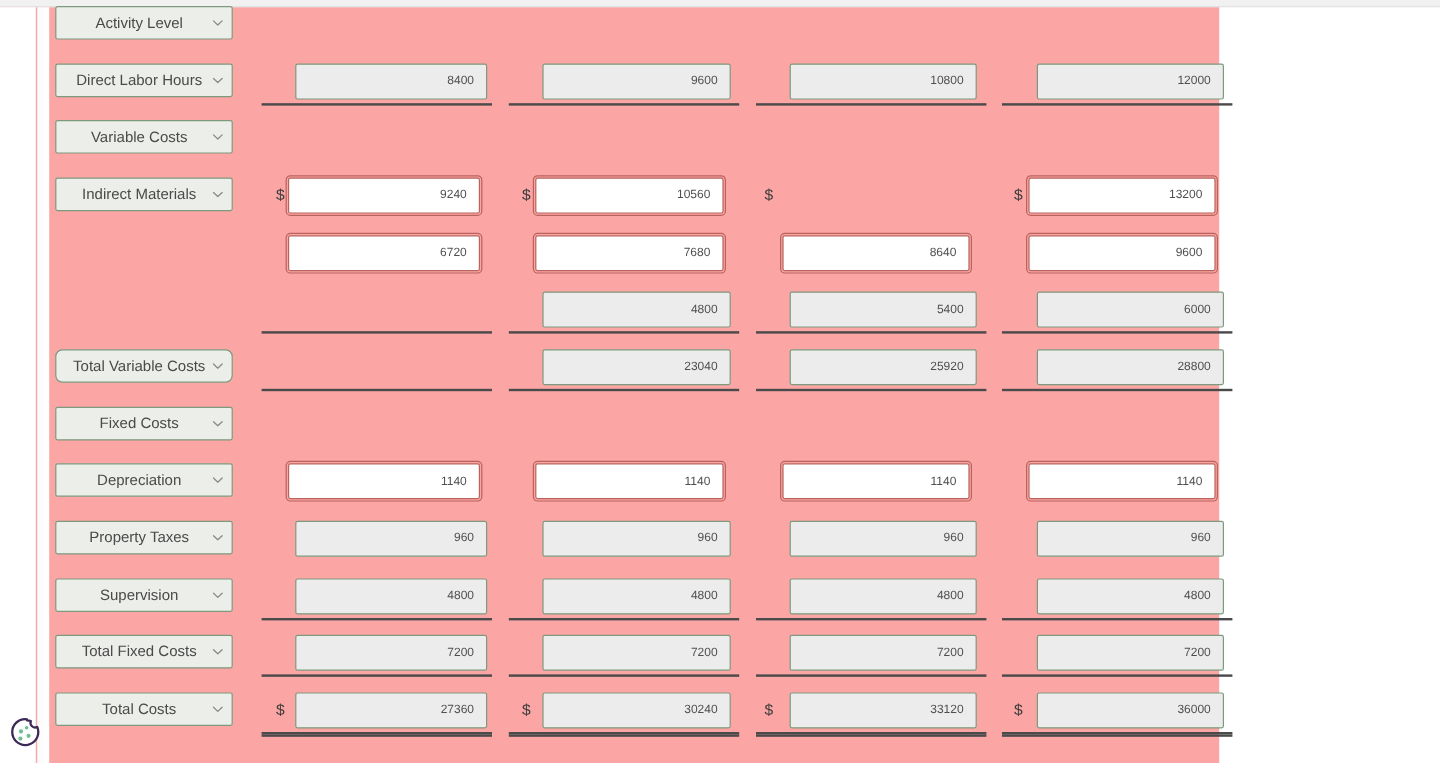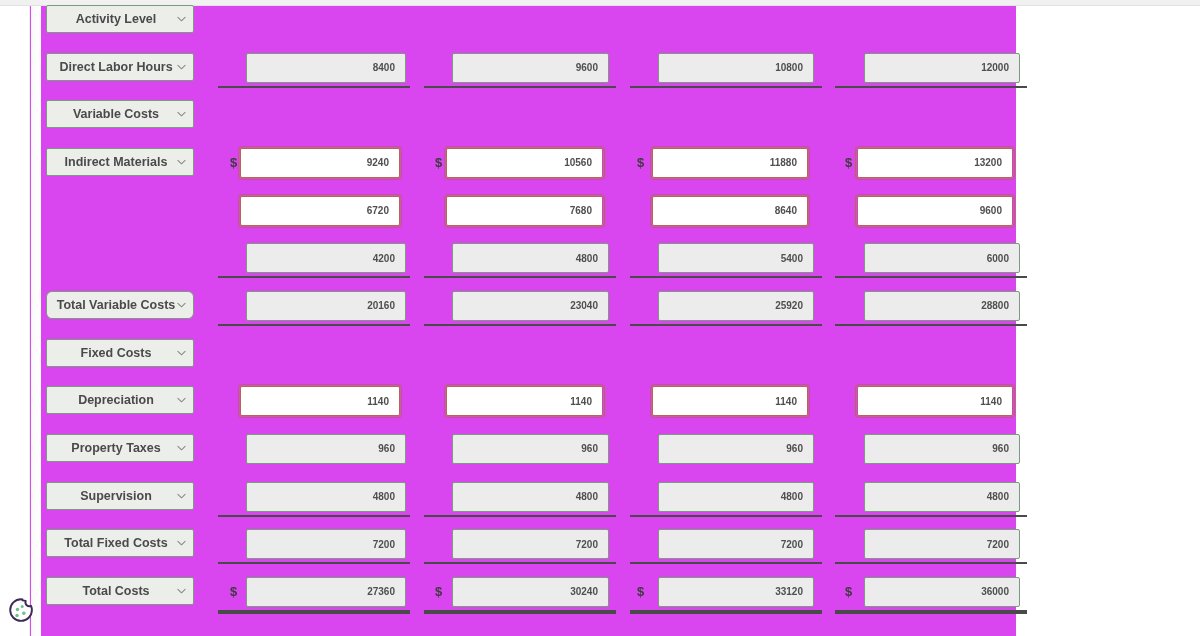--- a/index.html
+++ b/index.html
@@ -9,22 +9,21 @@
     width: 1200px; height: 636px;
     overflow: hidden;
     background: #ffffff;
     font-family: "Liberation Sans", sans-serif;
   }
 
   #page {
     position: relative;
     width: 1016px;
     height: 636px;
-    background: #d946ef;
-    font-weight: bold;
+    background: #fca5a5;
   }
 
   
   .top-band {
     position: absolute;
     left: 0; top: 0;
     width: 1200px; height: 6px;
     background: #f1f1f1;
     border-bottom: 1px solid #e2e2e2;
   }
@@ -198,50 +197,47 @@
             <svg viewBox="0 0 10 10" width="9" height="9">
               <path d="M1 3.2 L5 7 L9 3.2" fill="none" stroke="#8a8a8a" stroke-width="1.2" stroke-linecap="round" stroke-linejoin="round"></path>
             </svg>
           </span>
         </div>
         <span class="dollar" style="left: 230px; height: 30px; line-height: 30px; top: 0px; transform: none;">$</span>
         <div class="field err" style="left: 240px; width: 160px; top: 0px;">9240</div>
         <span class="dollar" style="left: 435px; height: 30px; line-height: 30px; top: 0px; transform: none;">$</span>
         <div class="field err" style="left: 446px; width: 157px; top: 0px;">10560</div>
         <span class="dollar" style="left: 637px; height: 30px; line-height: 30px; top: 0px; transform: none;">$</span>
-        <div class="field err" style="left: 652px; width: 156px; top: 0px;">11880</div>
         <span class="dollar" style="left: 845px; height: 30px; line-height: 30px; top: 0px; transform: none;">$</span>
         <div class="field err" style="left: 857px; width: 156px; top: 0px;">13200</div>
       </div>
       <div class="row" style="top: 195.6px;">
         <div class="field err" style="left: 240px; width: 160px; top: 0px;">6720</div>
         <div class="field err" style="left: 446px; width: 157px; top: 0px;">7680</div>
         <div class="field err" style="left: 652px; width: 156px; top: 0px;">8640</div>
         <div class="field err" style="left: 857px; width: 156px; top: 0px;">9600</div>
       </div>
       <div class="row" style="top: 243.25px;">
-        <div class="field ok" style="left: 246px; width: 160px; top: 0px;">4200</div>
         <div class="field ok" style="left: 452px; width: 157px; top: 0px;">4800</div>
         <div class="field ok" style="left: 658px; width: 156px; top: 0px;">5400</div>
         <div class="field ok" style="left: 864px; width: 156px; top: 0px;">6000</div>
       </div>
       <div class="rule" style="left: 218px; width: 192px; top: 276.25px;"></div>
       <div class="rule" style="left: 424px; width: 192px; top: 276.25px;"></div>
       <div class="rule" style="left: 630px; width: 192px; top: 276.25px;"></div>
       <div class="rule" style="left: 835px; width: 192px; top: 276.25px;"></div>
       <div class="row" style="top: 290.9px;">
         <div class="label-select" style="top: 0px; border-radius: 6px;">
           <span>Total Variable Costs</span>
           <span class="chev">
             <svg viewBox="0 0 10 10" width="9" height="9">
               <path d="M1 3.2 L5 7 L9 3.2" fill="none" stroke="#8a8a8a" stroke-width="1.2" stroke-linecap="round" stroke-linejoin="round"></path>
             </svg>
           </span>
         </div>
-        <div class="field ok" style="left: 246px; width: 160px; top: 0px;">20160</div>
         <div class="field ok" style="left: 452px; width: 157px; top: 0px;">23040</div>
         <div class="field ok" style="left: 658px; width: 156px; top: 0px;">25920</div>
         <div class="field ok" style="left: 864px; width: 156px; top: 0px;">28800</div>
       </div>
       <div class="rule" style="left: 218px; width: 192px; top: 323.9px;"></div>
       <div class="rule" style="left: 424px; width: 192px; top: 323.9px;"></div>
       <div class="rule" style="left: 630px; width: 192px; top: 323.9px;"></div>
       <div class="rule" style="left: 835px; width: 192px; top: 323.9px;"></div>
       <div class="row" style="top: 338.55px;">
         <div class="label-select" style="top: 0px;">

